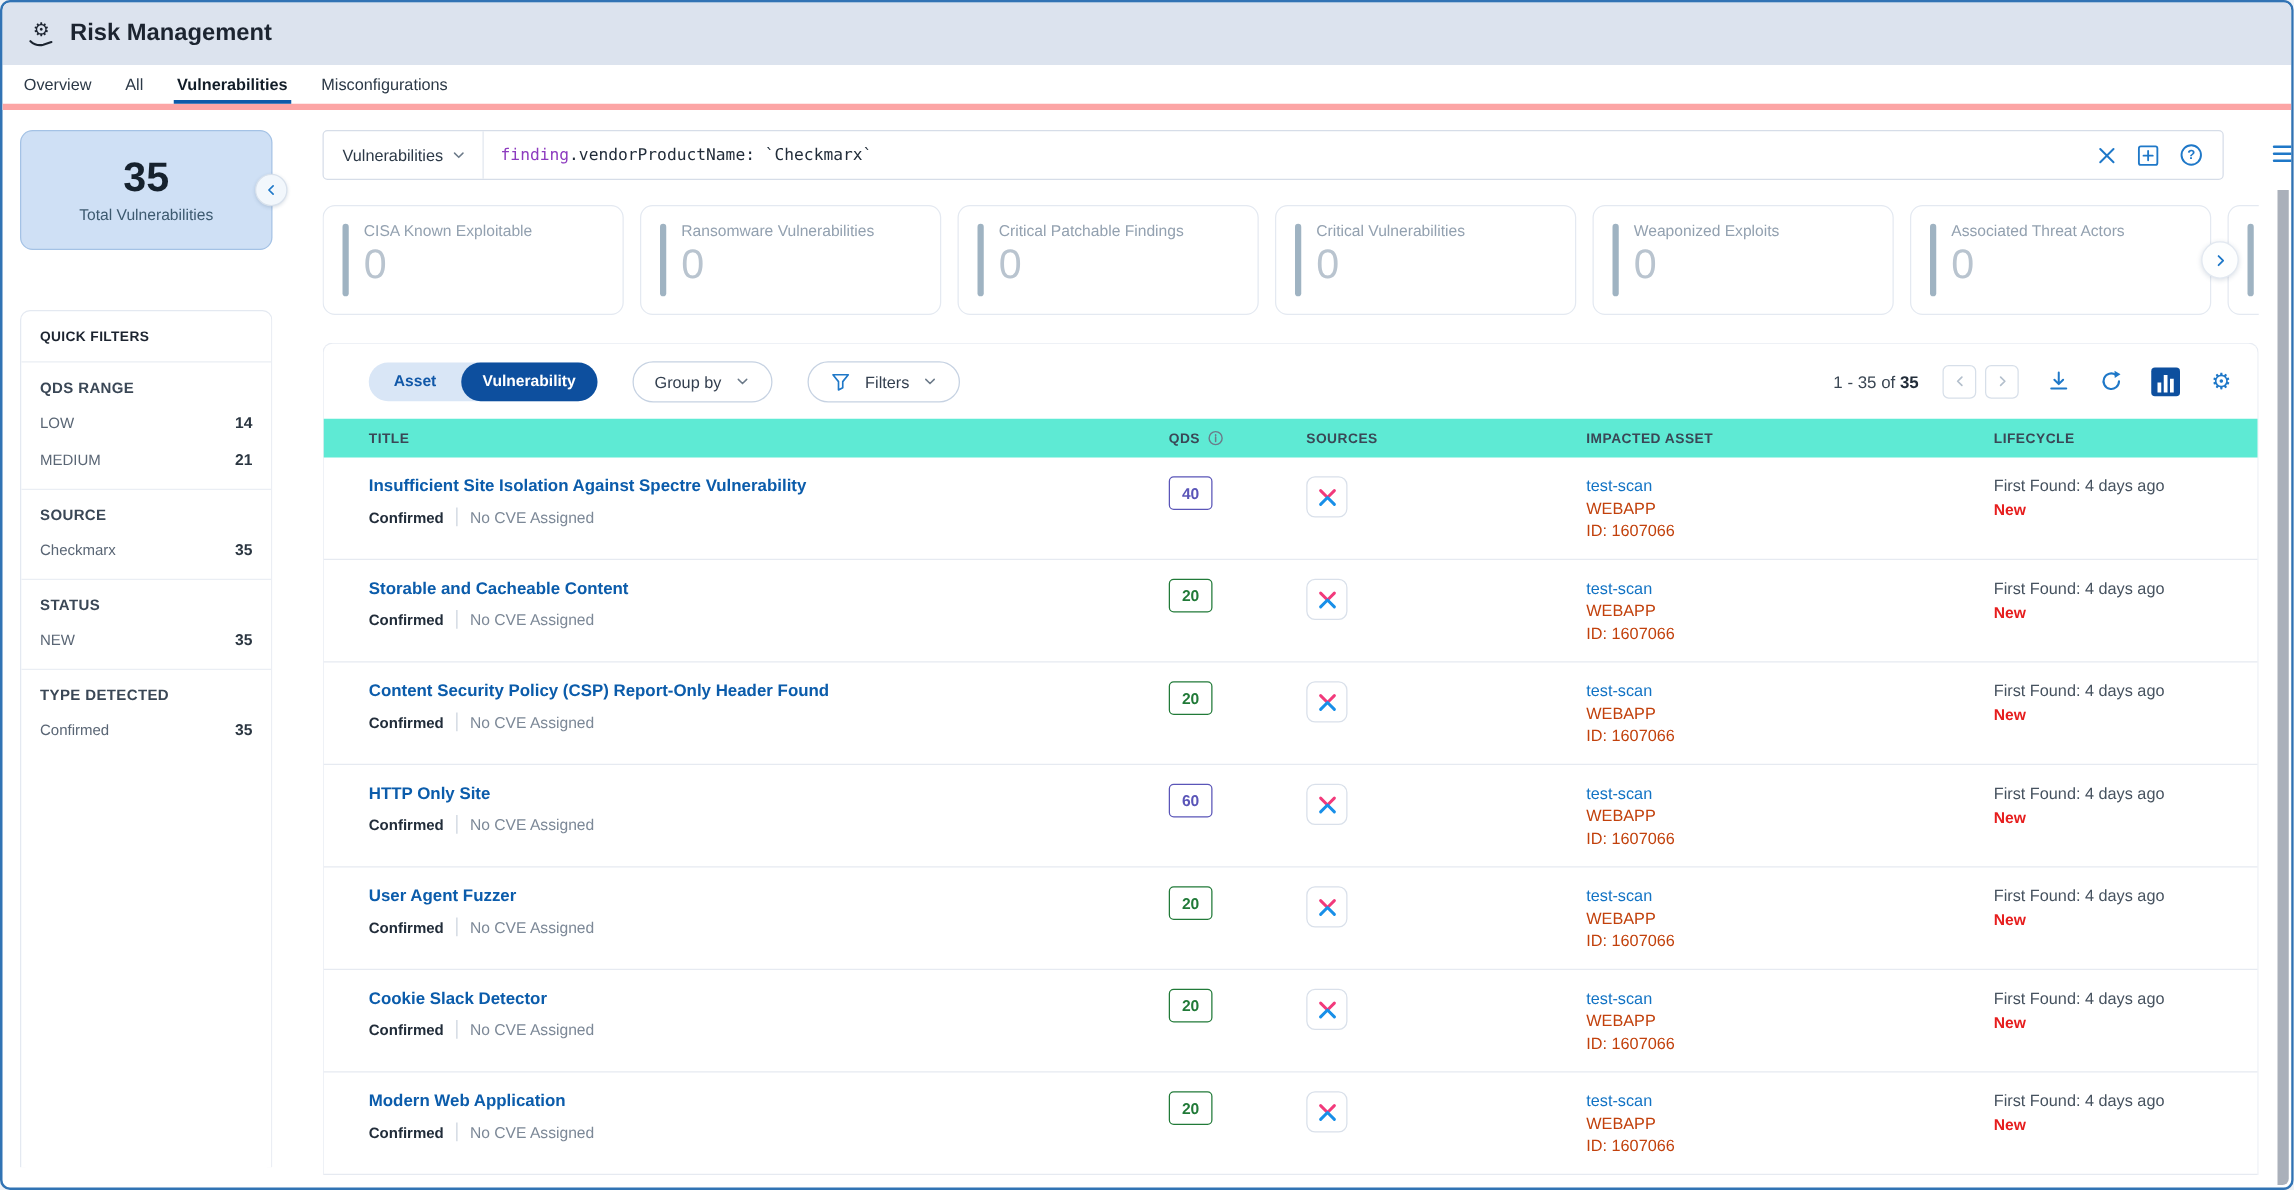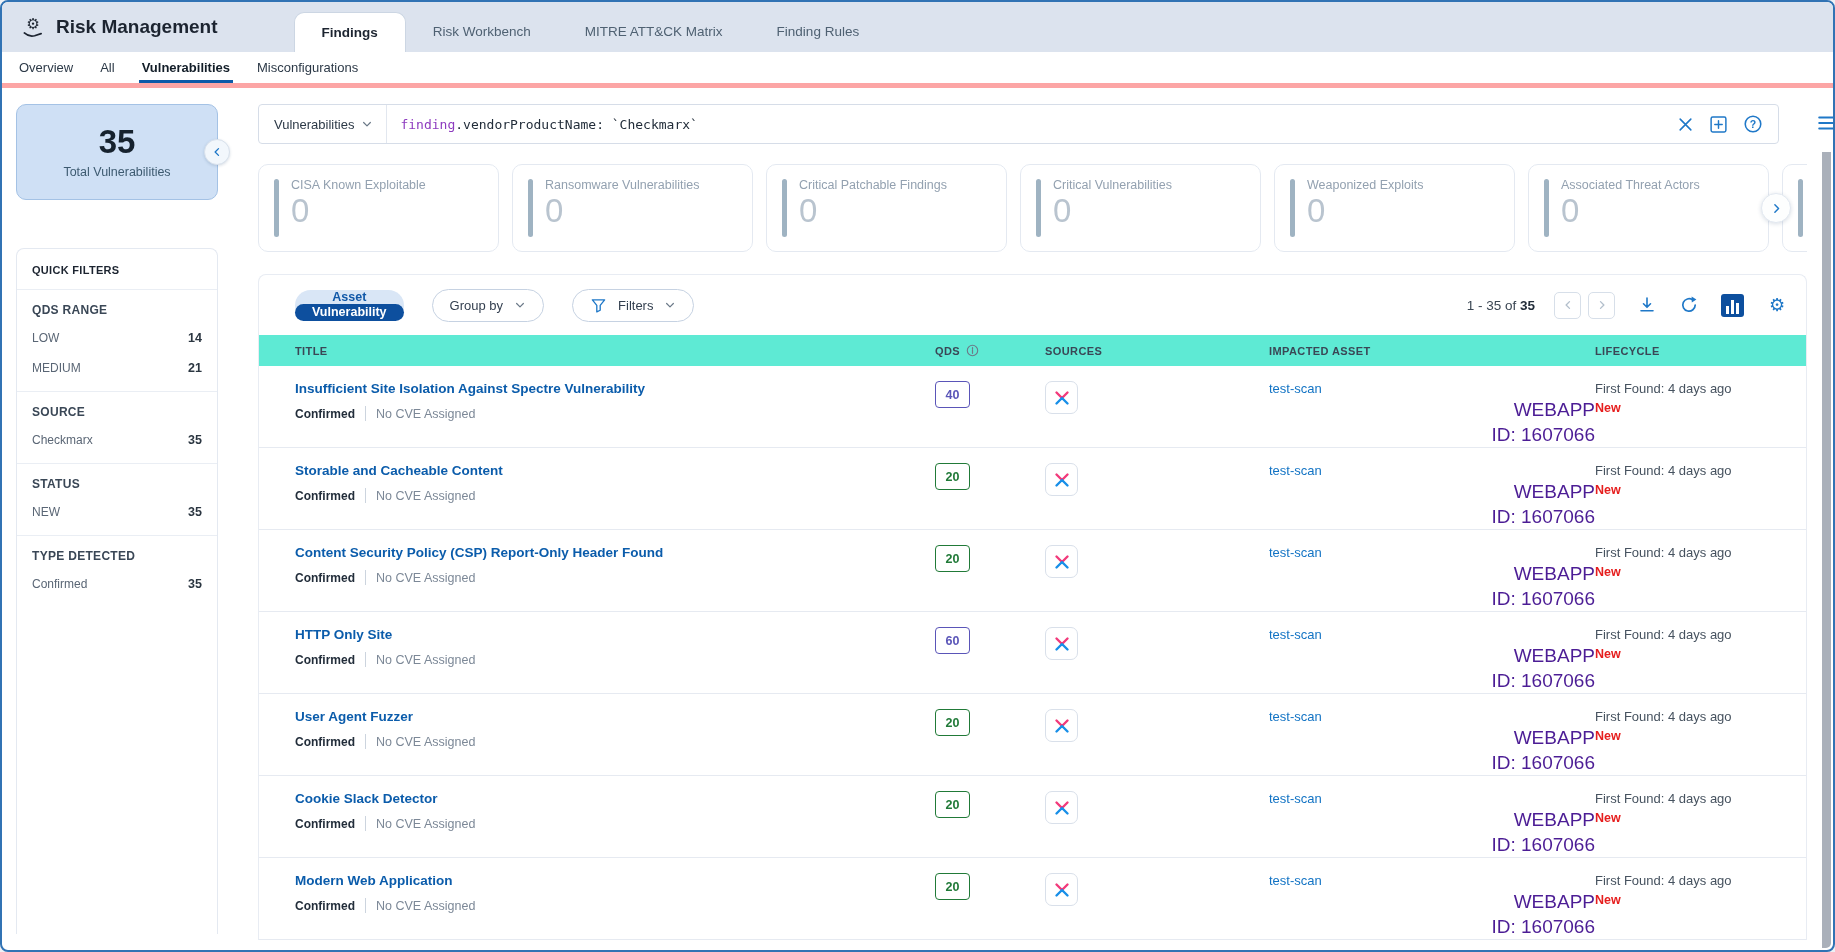--- a/index.html
+++ b/index.html
@@ -64,21 +64,21 @@
   .sum-label { font-size:12.5px; color:#93a1b0; white-space:nowrap; }
   .sum-value { font-size:33px; color:#b9c4cf; line-height:1.15; }
   .cards-next-btn {
     position:absolute; right:16px; top:29px; width:30px; height:30px; border-radius:50%;
     background:#fdfefe; border:1px solid #e2e8f0; color:#1f78c8;
     display:flex; align-items:center; justify-content:center; box-shadow:0 1px 4px rgba(40,70,110,.18);
   }
   
   .panel { margin-top:22px; border:1px solid #e8ecf3; border-bottom:none; border-radius:8px 8px 0 0; background:#fff; }
   .toolbar { height:60px; display:flex; align-items:center; padding:0 18px 0 36px; }
-  .toggle { display:flex; align-items:center; background:#d9e6f6; border-radius:16px; height:31px;flex-direction:column; }
+  .toggle { display:flex; align-items:center; background:#d9e6f6; border-radius:16px; height:31px; }
   .toggle-asset { padding:0 20px; font-size:12.5px; font-weight:600; color:#1158a8; }
   .toggle-vuln { background:#0d4f9e; color:#fff; font-weight:bold; font-size:12.5px; border-radius:16px; height:31px; display:flex; align-items:center; padding:0 17px; }
   .pill-btn { margin-left:28px; height:33px; border:1px solid #c6d2e2; border-radius:17px; background:#fff; padding:0 17px; display:flex; align-items:center; gap:11px; font-size:13px; color:#333f4f; }
   .funnel-icon { color:#1f78c8; }
   .tb-spacer { flex:1; }
   .page-range { font-size:13.5px; color:#3a4653; margin-right:12px; white-space:nowrap; }
   .page-range b { color:#222d3a; }
   .page-btn { width:27px; height:27px; border:1px solid #d7dfe9; border-radius:5px; background:#fff; color:#b3bfcc; display:flex; align-items:center; justify-content:center; margin-left:7px; }
   .tb-icon { margin-left:22px; color:#1f78c8; display:flex; align-items:center; }
   .chart-btn { width:23px; height:23px; background:#0d4f9e; border-radius:3px; display:flex; align-items:flex-end; justify-content:center; gap:2px; padding:3px 3px; }
@@ -92,45 +92,39 @@
   .row-title { font-size:13.5px; font-weight:bold; color:#0b5cab; cursor:pointer; }
   .row-sub { display:flex; align-items:center; gap:10px; margin-top:10px; }
   .row-status { font-size:12px; font-weight:bold; color:#222d3a; }
   .vdiv { width:1px; height:15px; background:#ccd4de; }
   .row-cve { font-size:12.5px; color:#7c8897; }
   .qds-badge { width:35px; height:27px; border-radius:4px; border:1.5px solid; display:flex; align-items:center; justify-content:center; font-size:12.5px; font-weight:bold; background:#fff; }
   .qds-badge.purple { color:#5a55b8; border-color:#5a55b8; }
   .qds-badge.green { color:#217a38; border-color:#217a38; }
   .src-chip { width:33px; height:33px; border:1px solid #d9e0ea; border-radius:7px; background:#fff; display:flex; align-items:center; justify-content:center; }
   .asset-name { font-size:13px; color:#1273c4; cursor:pointer; }
-  .asset-sub { font-size:19px; color:#4c1d95; margin-top:3px;text-align:right; }
+  .asset-sub { font-size:13px; color:#c2410c; margin-top:3px; }
   .lc-found { font-size:13px; color:#46525f; }
   .lc-state { font-size:12.5px; font-weight:bold; color:#e61e1e; margin-top:5px; }
   
   .v-scroll { position:absolute; top:150px; right:2px; bottom:2px; width:9px; background:#aab0ba; border-radius:0 0 5px 0; }
 </style>
 </head>
 <body>
 
 <div class="window">
 
   <header class="topbar">
     <div class="brand">
       <svg class="brand-icon" viewBox="0 0 24 24">
         <text x="12" y="13.5" text-anchor="middle" font-size="14" fill="currentColor">⚙</text>
         <path d="M4 17.5 q4.5 4 9.5 2.6 l6 -2" stroke="currentColor" fill="none" stroke-width="1.6" stroke-linecap="round"></path>
       </svg>
       <span class="app-title">Risk Management</span>
     </div>
-    <nav class="top-tabs">
-      <div class="top-tab active">Findings</div>
-      <div class="top-tab">Risk Workbench</div>
-      <div class="top-tab">MITRE ATT&amp;CK Matrix</div>
-      <div class="top-tab">Finding Rules</div>
-    </nav>
   </header>
 
   <div class="subnav">
     <div class="subnav-item">Overview</div>
     <div class="subnav-item">All</div>
     <div class="subnav-item active">Vulnerabilities</div>
     <div class="subnav-item">Misconfigurations</div>
   </div>
 
   <div class="content">

